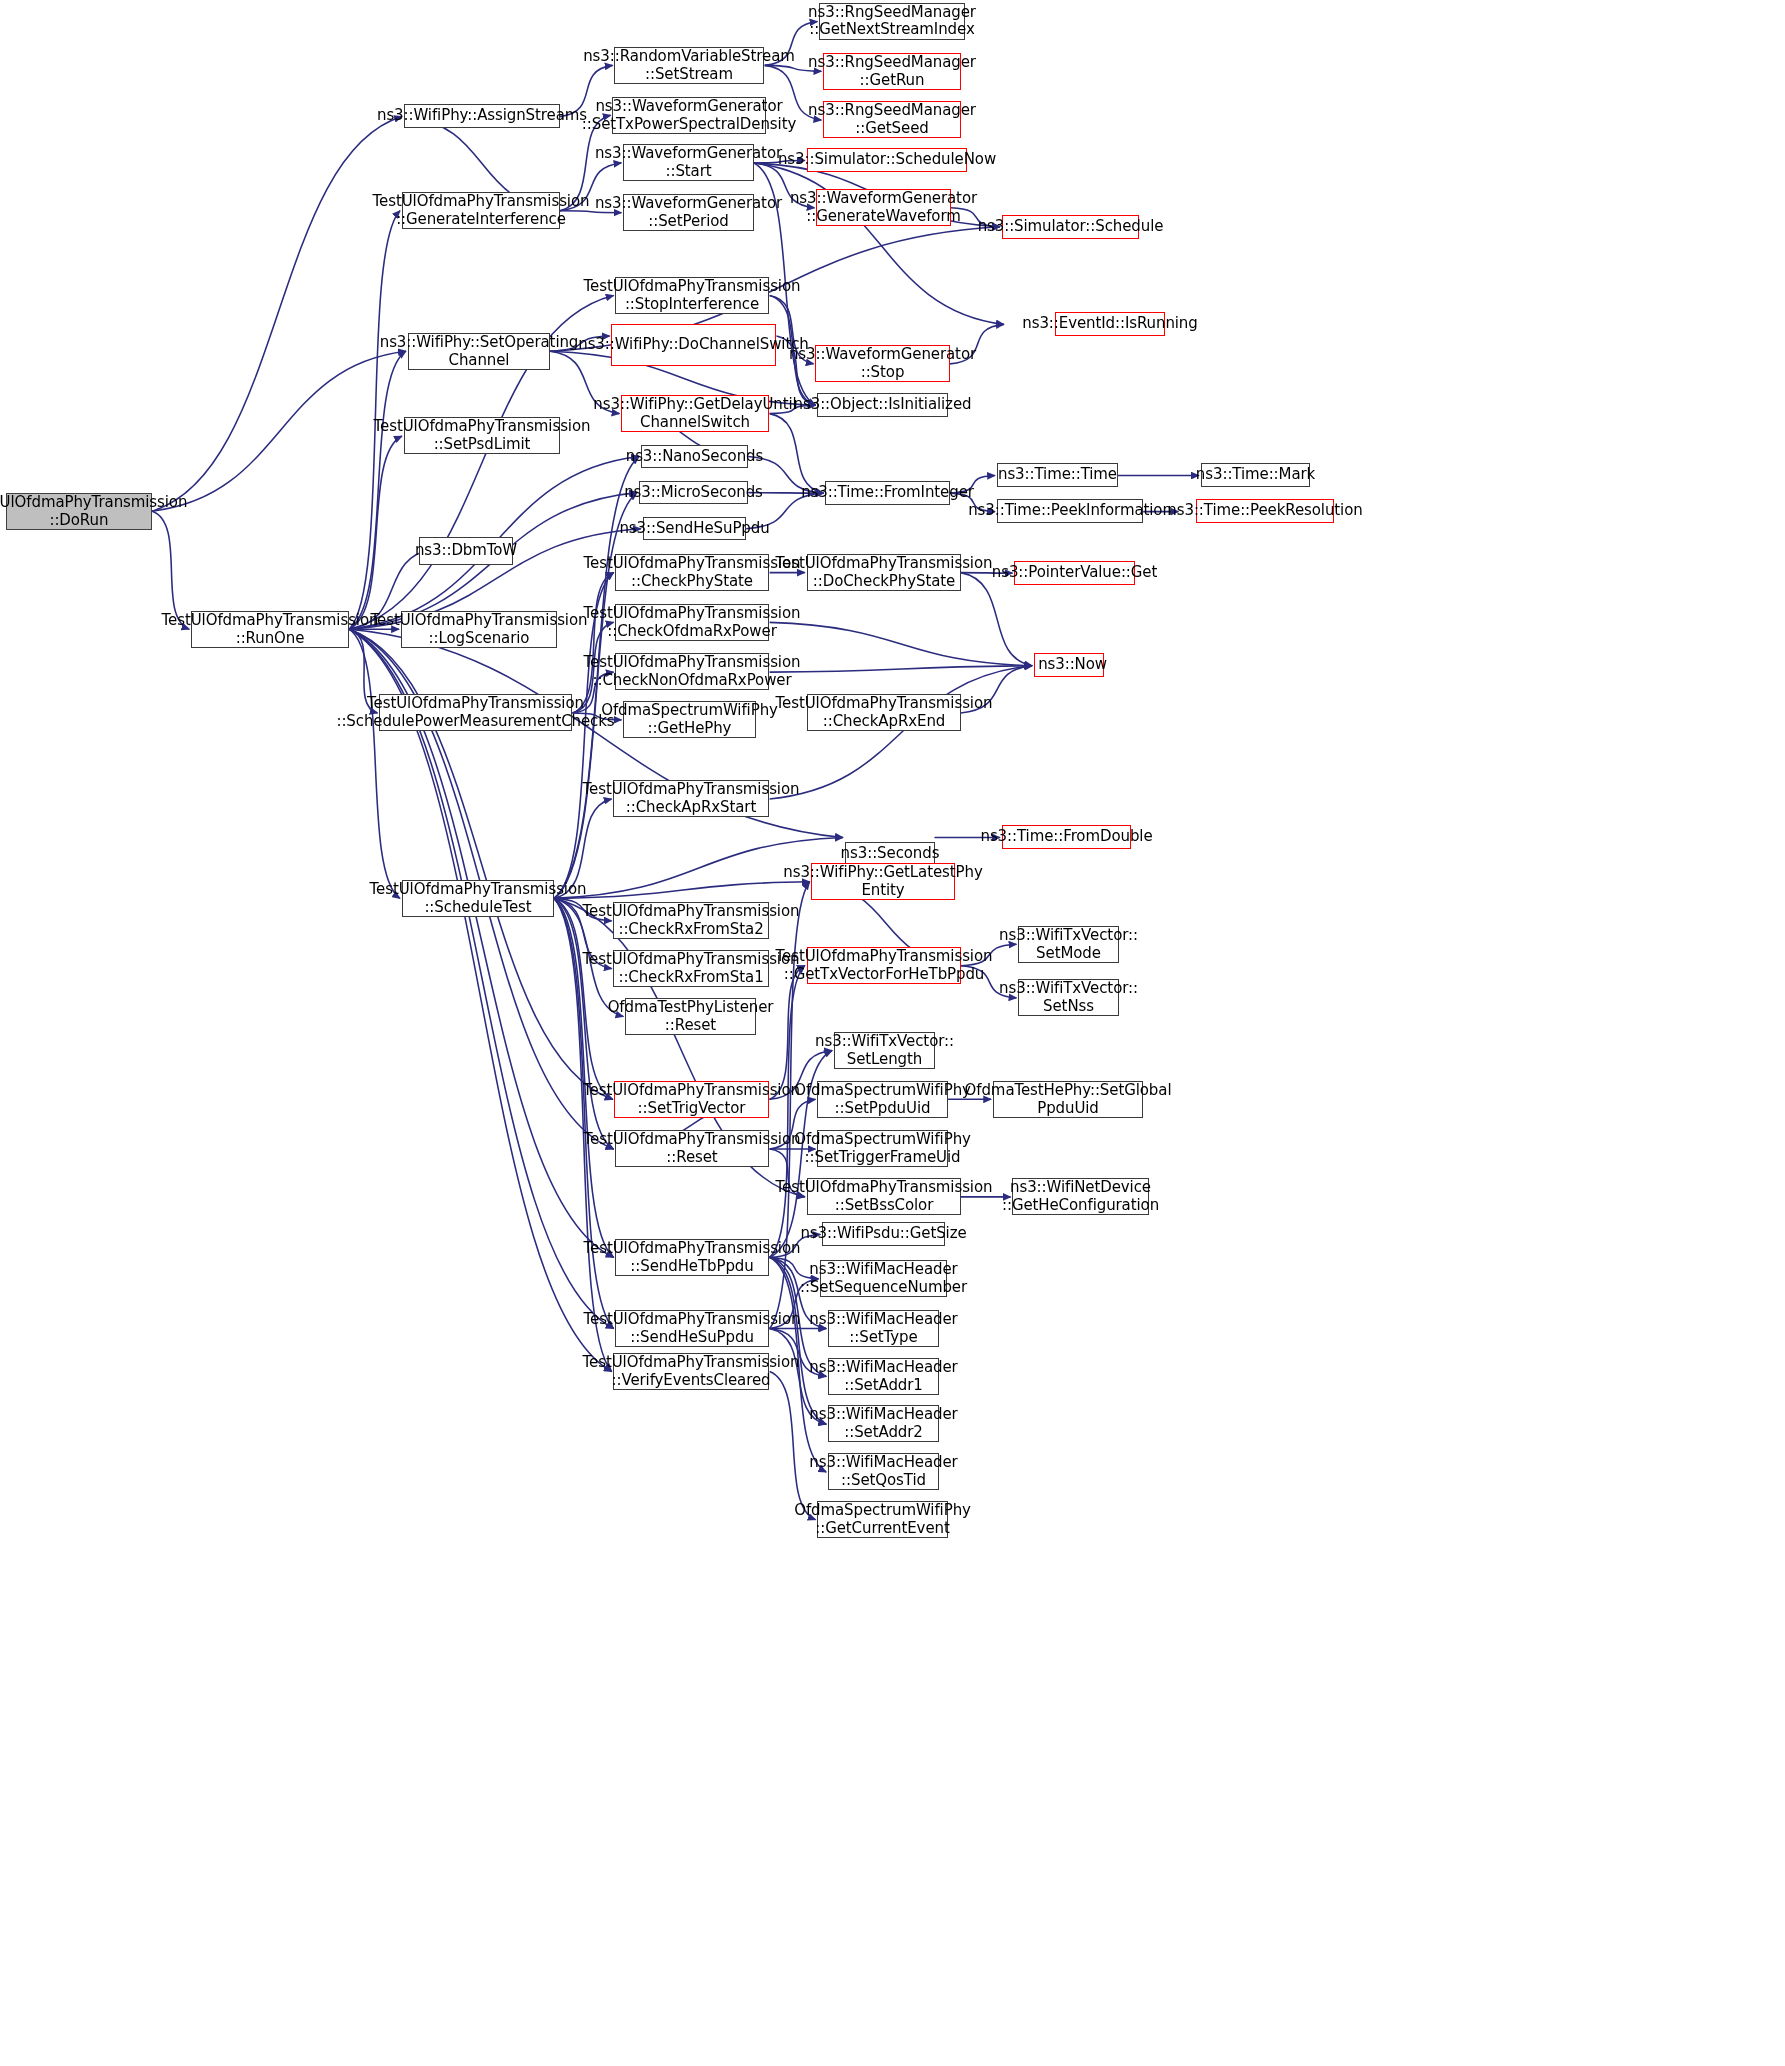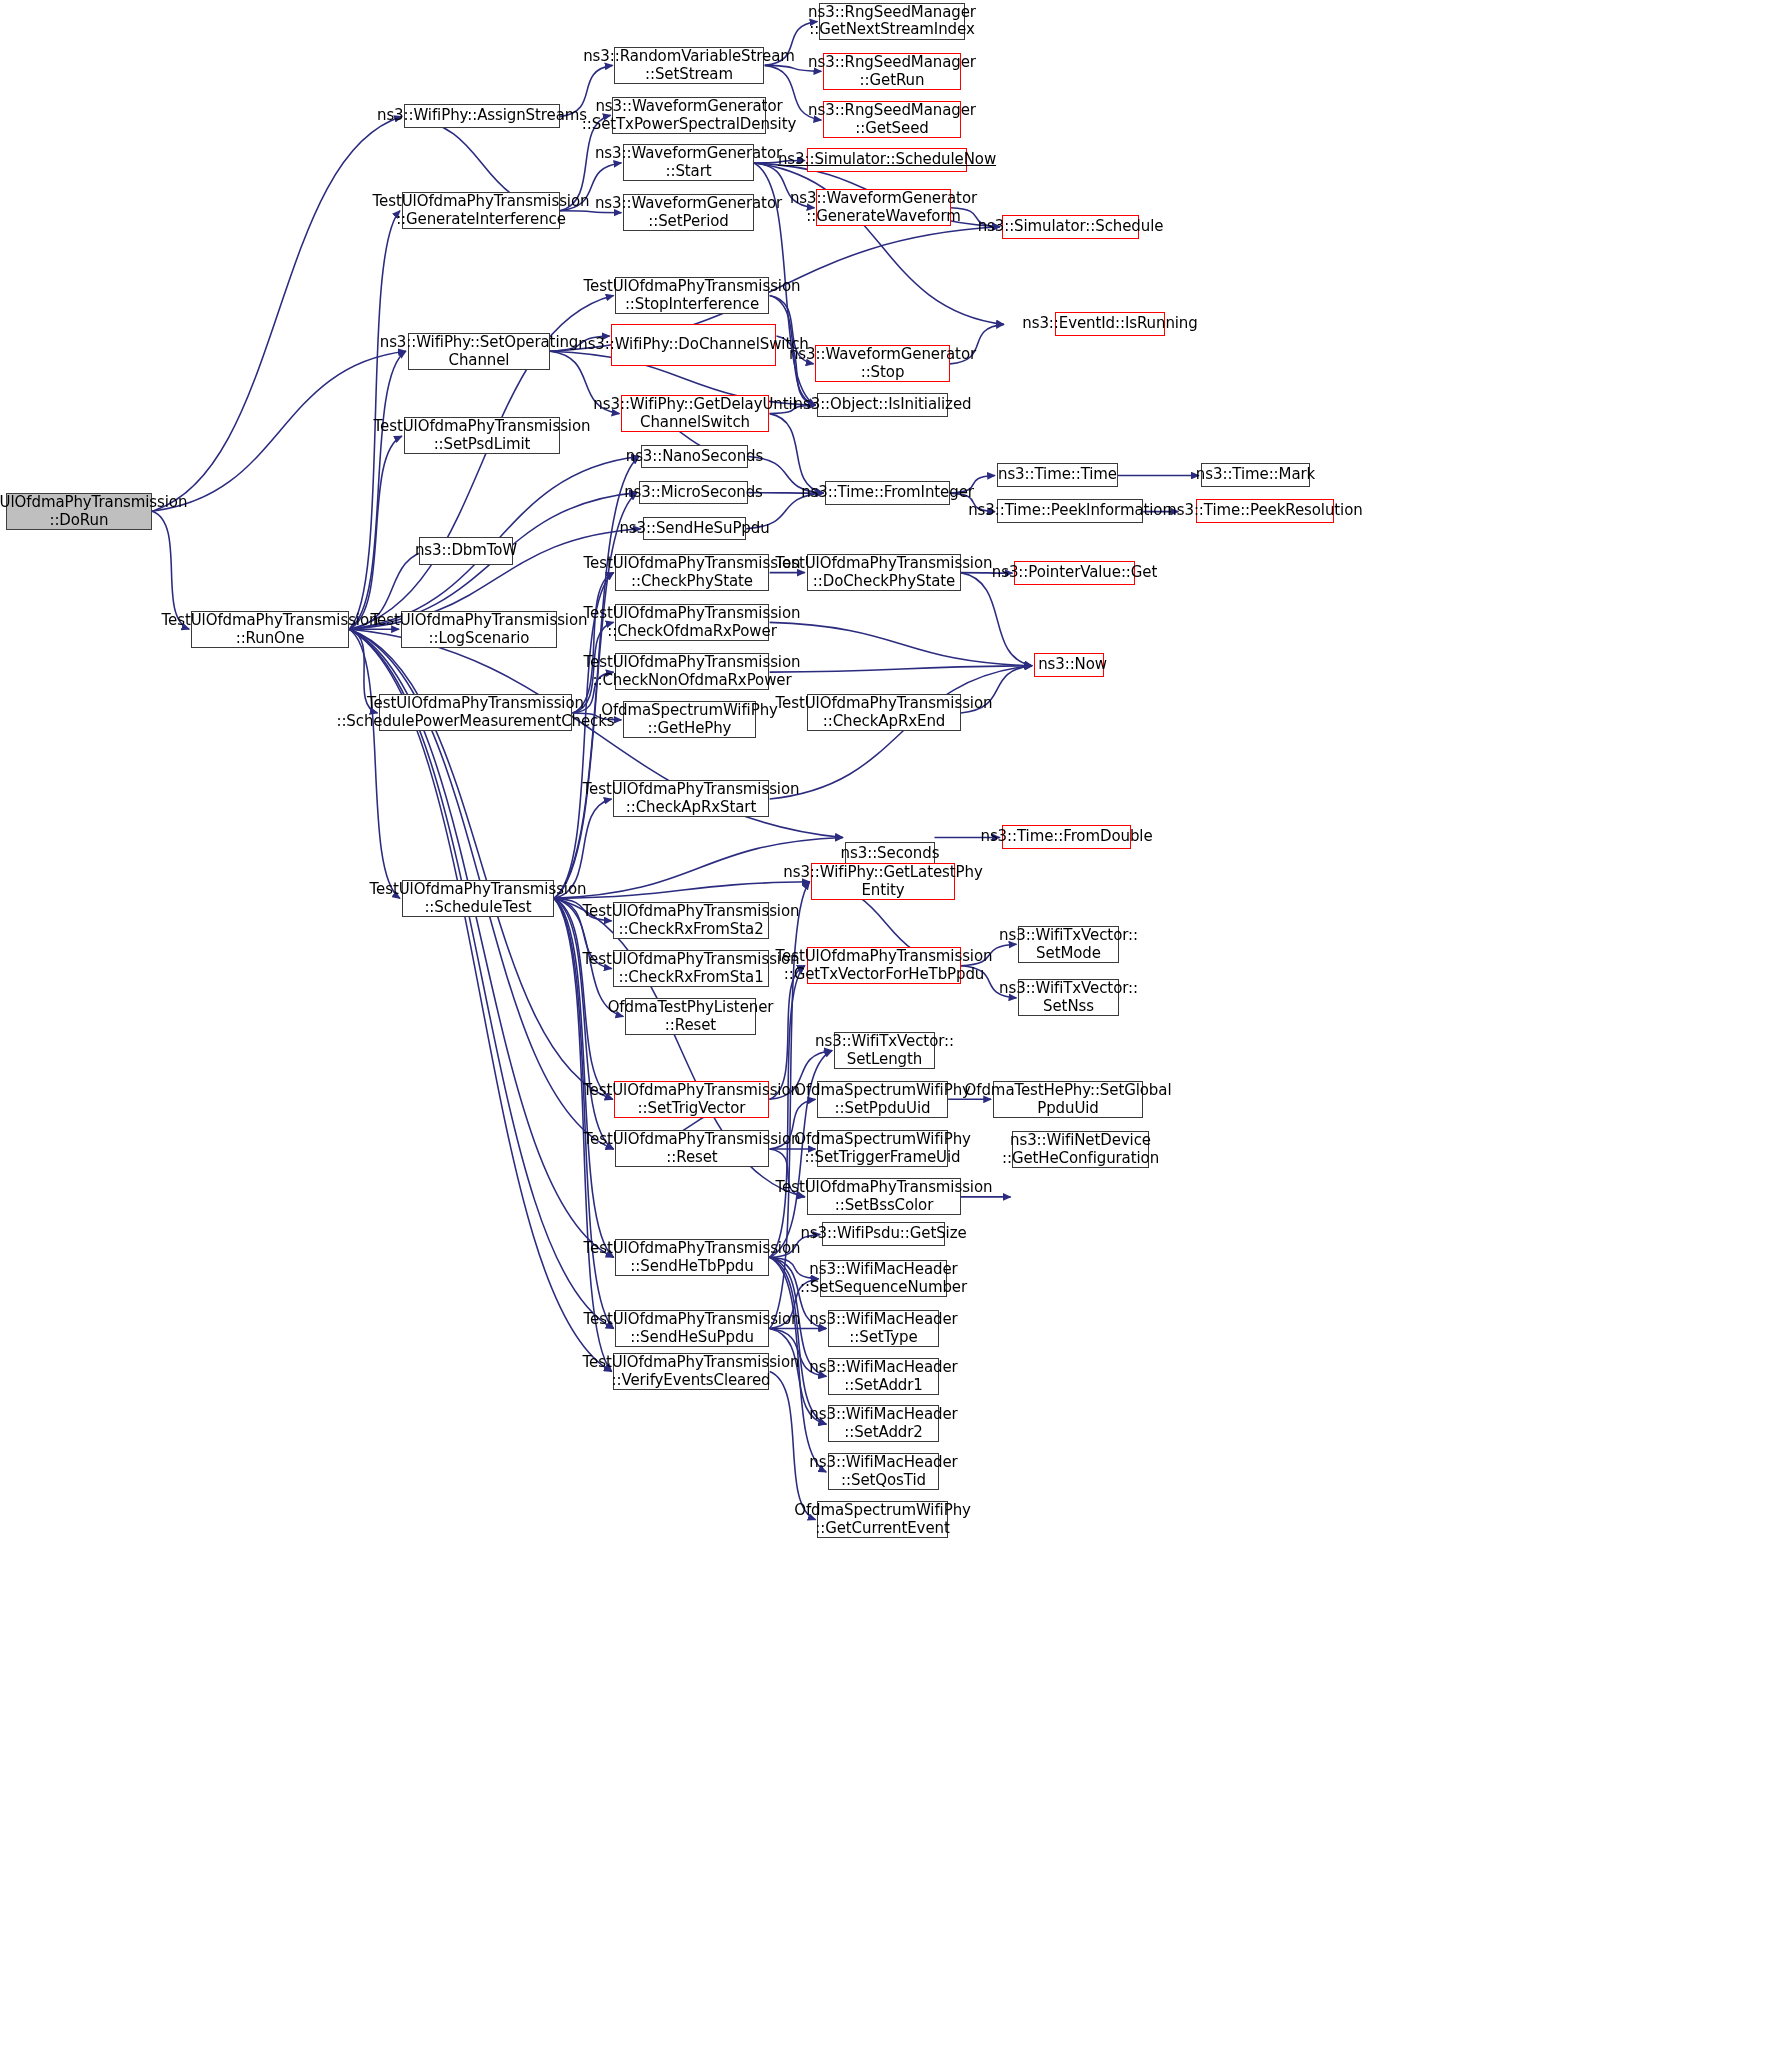--- a/index.html
+++ b/index.html
@@ -190,21 +190,21 @@
       <div class="node thick" style="left: 615px; top: 1310px; width: 154px; height: 37px;">TestUlOfdmaPhyTransmission
 ::SendHeSuPpdu</div>
       <div class="node" style="left: 613px; top: 1353px; width: 156px; height: 37px;">TestUlOfdmaPhyTransmission
 ::VerifyEventsCleared</div>
       <div class="node thick" style="left: 819px; top: 2.9px; width: 146px; height: 37px;">ns3::RngSeedManager
 ::GetNextStreamIndex</div>
       <div class="node red" style="left: 823px; top: 53px; width: 138px; height: 37px;">ns3::RngSeedManager
 ::GetRun</div>
       <div class="node red" style="left: 823px; top: 101px; width: 138px; height: 37px;">ns3::RngSeedManager
 ::GetSeed</div>
-      <div class="node red" style="left: 807px; top: 148px; width: 160px; height: 24.4px; text-decoration: underline;">ns3::Simulator::ScheduleNow</div>
+      <div class="node red" style="left: 807px; top: 148px; width: 160px; height: 24.4px;">ns3::Simulator::ScheduleNow</div>
       <div class="node red" style="left: 816px; top: 189px; width: 135px; height: 37px;">ns3::WaveformGenerator
 ::GenerateWaveform</div>
       <div class="node red" style="left: 1002px; top: 215px; width: 137px; height: 24.4px;">ns3::Simulator::Schedule</div>
       <div class="node red" style="left: 1055px; top: 312px; width: 110px; height: 24.4px;">ns3::EventId::IsRunning</div>
       <div class="node red" style="left: 815px; top: 345px; width: 135px; height: 37px;">ns3::WaveformGenerator
 ::Stop</div>
       <div class="node thick" style="left: 817px; top: 393px; width: 131px; height: 24.4px;">ns3::Object::IsInitialized</div>
       <div class="node thick" style="left: 825px; top: 481px; width: 125px; height: 24.4px;">ns3::Time::FromInteger</div>
       <div class="node thick" style="left: 807px; top: 554px; width: 154px; height: 37px;">TestUlOfdmaPhyTransmission
 ::DoCheckPhyState</div>
@@ -224,21 +224,21 @@
       <div class="node thick" style="left: 834px; top: 1032px; width: 101px; height: 37px;">ns3::WifiTxVector::
 SetLength</div>
       <div class="node" style="left: 817px; top: 1081px; width: 131px; height: 37px;">OfdmaSpectrumWifiPhy
 ::SetPpduUid</div>
       <div class="node" style="left: 993px; top: 1081px; width: 150px; height: 37px;">OfdmaTestHePhy::SetGlobal
 PpduUid</div>
       <div class="node" style="left: 817px; top: 1130px; width: 131px; height: 37px;">OfdmaSpectrumWifiPhy
 ::SetTriggerFrameUid</div>
       <div class="node thick" style="left: 807px; top: 1178px; width: 154px; height: 37px;">TestUlOfdmaPhyTransmission
 ::SetBssColor</div>
-      <div class="node thick" style="left: 1012px; top: 1131px; width: 137px; height: 37px;">ns3::WifiNetDevice
+      <div class="node thick" style="left: 1012px; top: 1178px; width: 137px; height: 37px;">ns3::WifiNetDevice
 ::GetHeConfiguration</div>
       <div class="node thick" style="left: 822px; top: 1222px; width: 123px; height: 24.4px;">ns3::WifiPsdu::GetSize</div>
       <div class="node thick" style="left: 820px; top: 1260px; width: 127px; height: 37px;">ns3::WifiMacHeader
 ::SetSequenceNumber</div>
       <div class="node thick" style="left: 828px; top: 1310px; width: 111px; height: 37px;">ns3::WifiMacHeader
 ::SetType</div>
       <div class="node thick" style="left: 828px; top: 1358px; width: 111px; height: 37px;">ns3::WifiMacHeader
 ::SetAddr1</div>
       <div class="node thick" style="left: 828px; top: 1405px; width: 111px; height: 37px;">ns3::WifiMacHeader
 ::SetAddr2</div>

